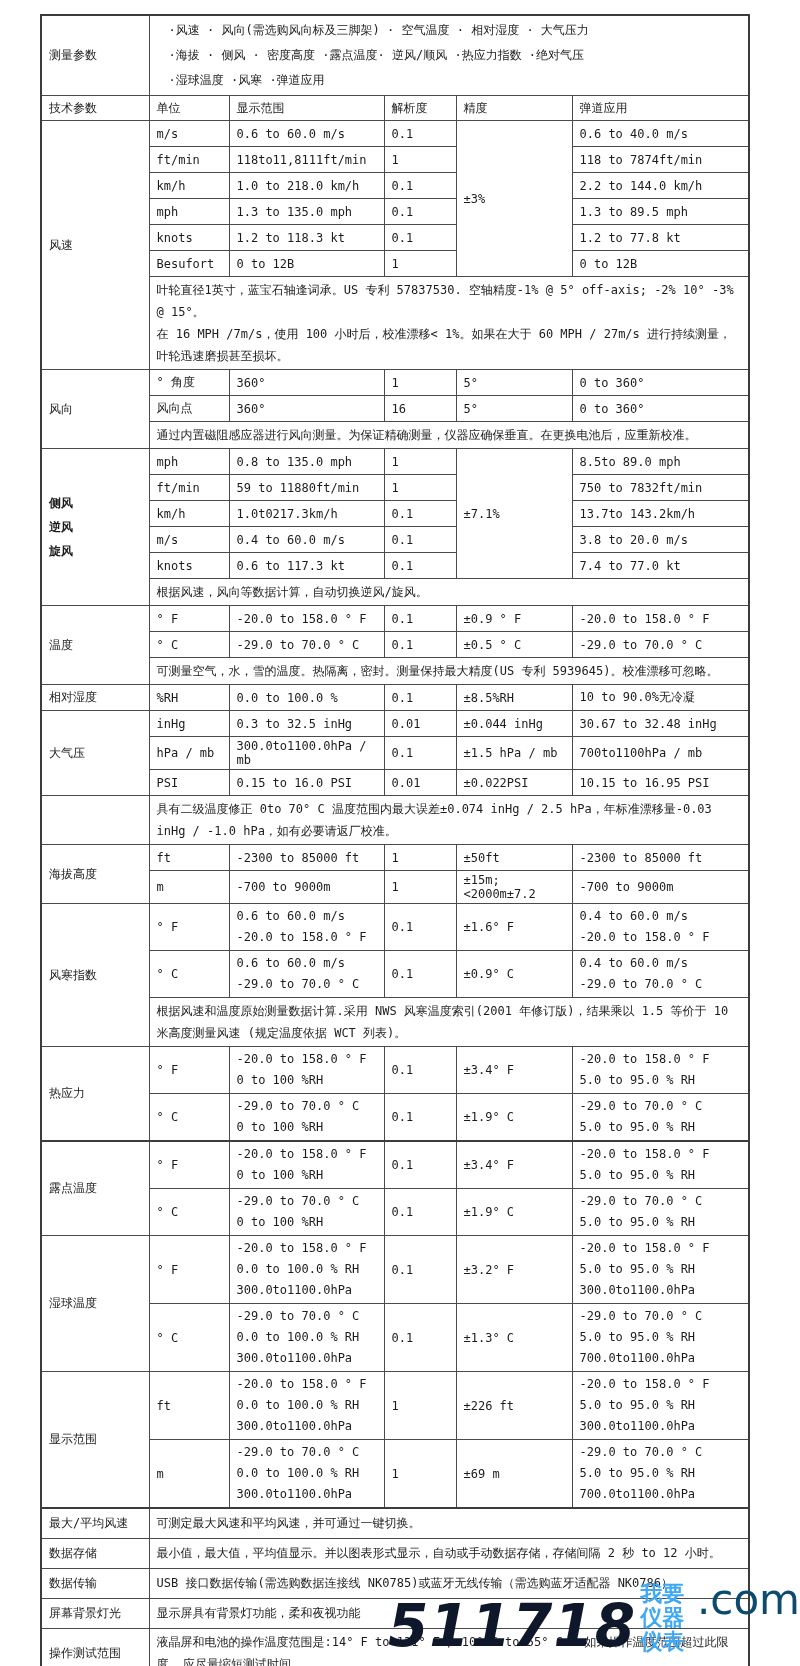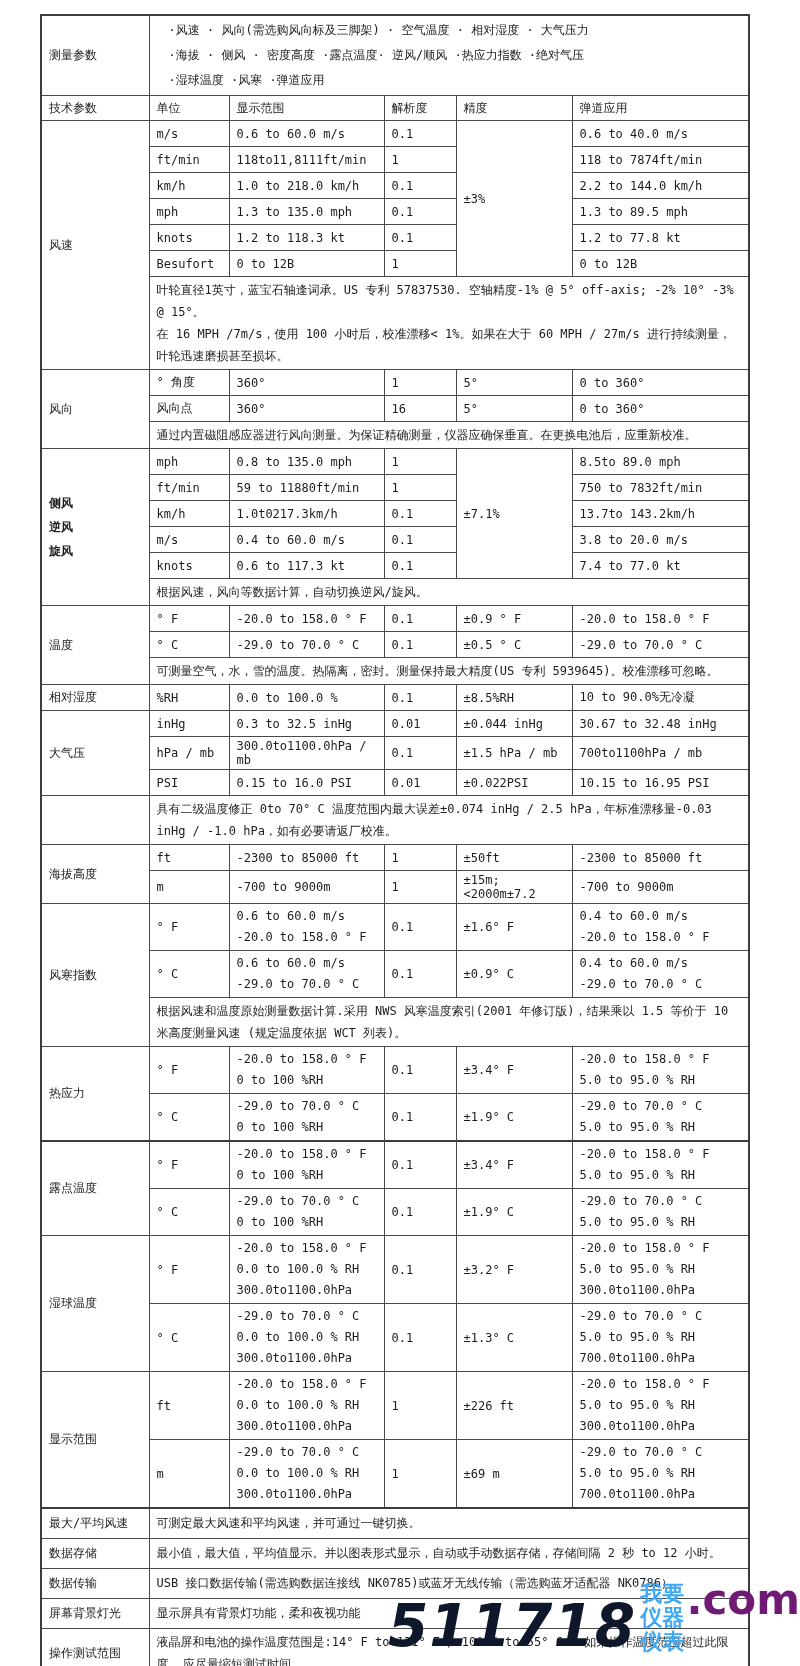--- a/index.html
+++ b/index.html
@@ -35,21 +35,21 @@
     position:absolute;left:388px;top:1582px;
     display:flex;align-items:flex-end;
     font-family:"DejaVu Sans",sans-serif;
   }
   .logo-number{
     font-size:58px;font-weight:bold;font-style:italic;
     color:#0f172a;letter-spacing:1px;line-height:0.95;
   }
   .logo-right{display:flex;flex-direction:row;align-items:flex-start;margin-left:4px;}
   .logo-tagline{font-size:22px;font-weight:bold;color:#3FA9F5;line-height:1.1;}
-  .logo-domain{font-size:42px;font-weight:bold;color:#701a75;line-height:0.85;}
+  .logo-domain{font-size:42px;font-weight:normal;color:#0c4a6e;line-height:0.85;}
 </style>
 </head>
 <body>
 
 <table class="spec-table">
   <colgroup>
     <col style="width:108px">
       <col style="width:80px">
       <col style="width:155px">
     <col style="width:72px">

